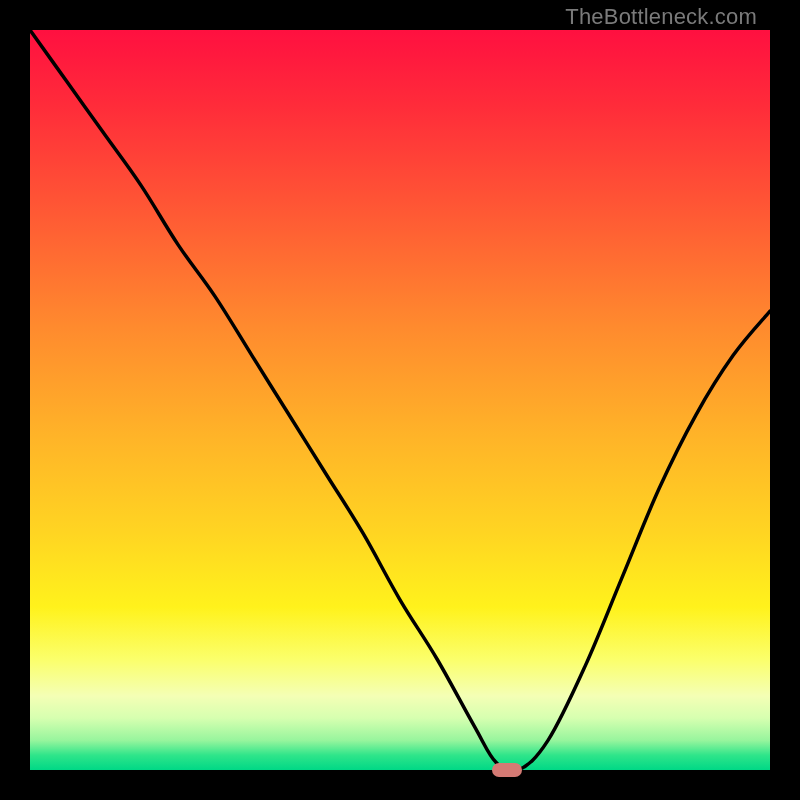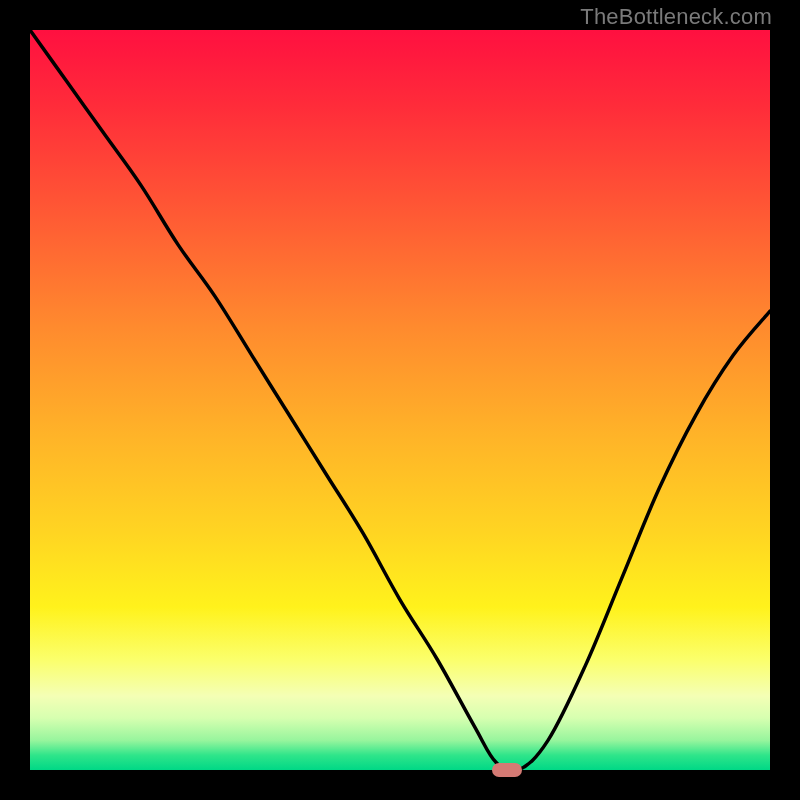--- a/index.html
+++ b/index.html
@@ -39,21 +39,21 @@
       #f4ffb5 90%,
       #d6ffb0 93%,
       #97f59d 96%,
       #2fe58a 98%,
       #00d886 100%
     );
   }
 
   .watermark {
     position: absolute;
-    right: 28px;
+    right: 43px;
     top: 4px;
     color: #7a7a7a;
     font-size: 22px;
     letter-spacing: 0.2px;
     font-weight: 500;
     user-select: none;
   }
 
   svg.curve {
     position: absolute;

